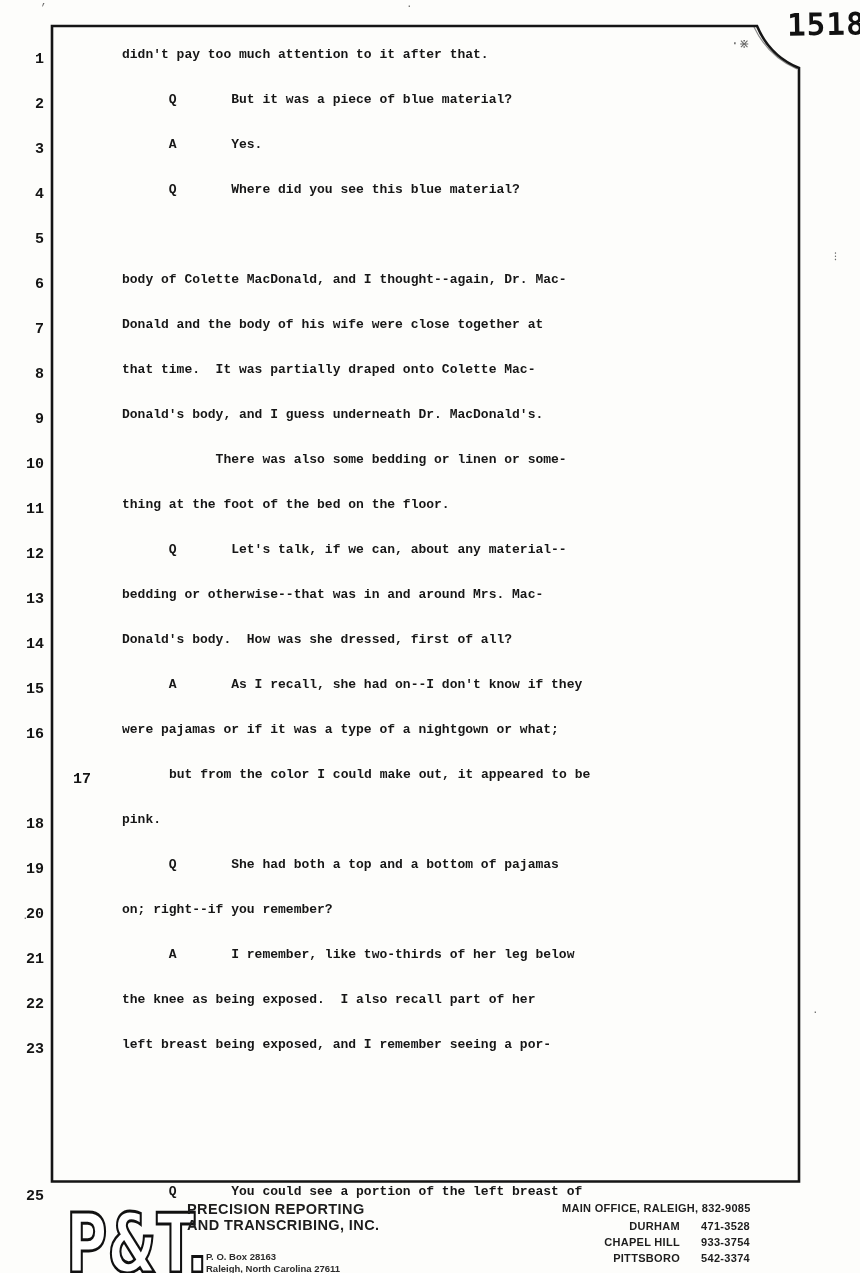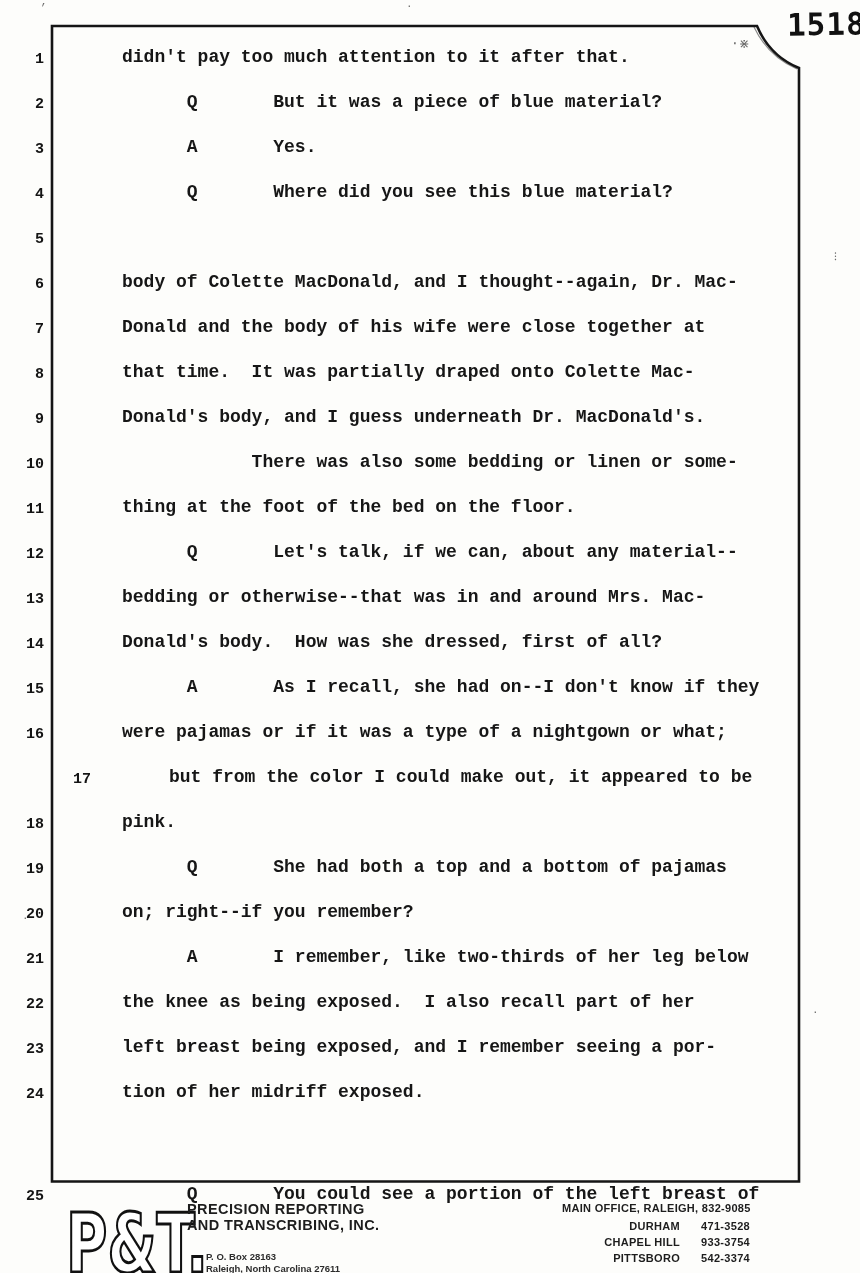--- a/index.html
+++ b/index.html
@@ -19,21 +19,21 @@
     transform:rotate(-1deg);
   }
   .lines-host{position:absolute;left:0;top:0;width:860px;height:1180px;}
   .tline{position:absolute;left:0;width:860px;height:30px;}
   .lnum{
     position:absolute;left:0;top:4px;width:44px;
     text-align:right;font-size:15px;font-weight:600;color:#141414;
   }
   .ltext{
     position:absolute;left:122px;top:0;
-    white-space:pre;font-size:18px;font-weight:600;
+    white-space:pre;font-size:13px;font-weight:600;
     letter-spacing:0px;color:#161616;
   }
   .speck{position:absolute;color:#3a3a3a;font-size:11px;opacity:.75;}
   
   .footer{position:absolute;left:0;top:1183px;width:860px;height:90px;margin-top:16px;}
   .logo-svg{position:absolute;left:64px;top:7px;}
   .company{
     position:absolute;left:187px;top:3px;
     font-family:"Liberation Sans","DejaVu Sans",sans-serif;
     font-size:14.5px;font-weight:bold;letter-spacing:.4px;color:#1d1d1d;line-height:15.5px;
@@ -157,24 +157,20 @@
         <span class="lnum">21</span>
         <span class="ltext">      A       I remember, like two-thirds of her leg below</span>
       </div>
       <div class="tline" style="top: 992px;">
         <span class="lnum">22</span>
         <span class="ltext">the knee as being exposed.  I also recall part of her</span>
       </div>
       <div class="tline" style="top: 1037px;">
         <span class="lnum">23</span>
         <span class="ltext">left breast being exposed, and I remember seeing a por-</span>
-      </div>
-      <div class="tline" style="top: 1082px;">
-        <span class="lnum">24</span>
-        <span class="ltext">tion of her midriff exposed.</span>
       </div>
       <div class="tline" style="top: 1184px;">
         <span class="lnum">25</span>
         <span class="ltext">      Q       You could see a portion of the left breast of</span>
       </div>
     </div>
 
   <div class="footer">
 
     <svg class="logo-svg" width="150" height="82" viewBox="0 0 150 82" xmlns="http://www.w3.org/2000/svg">

